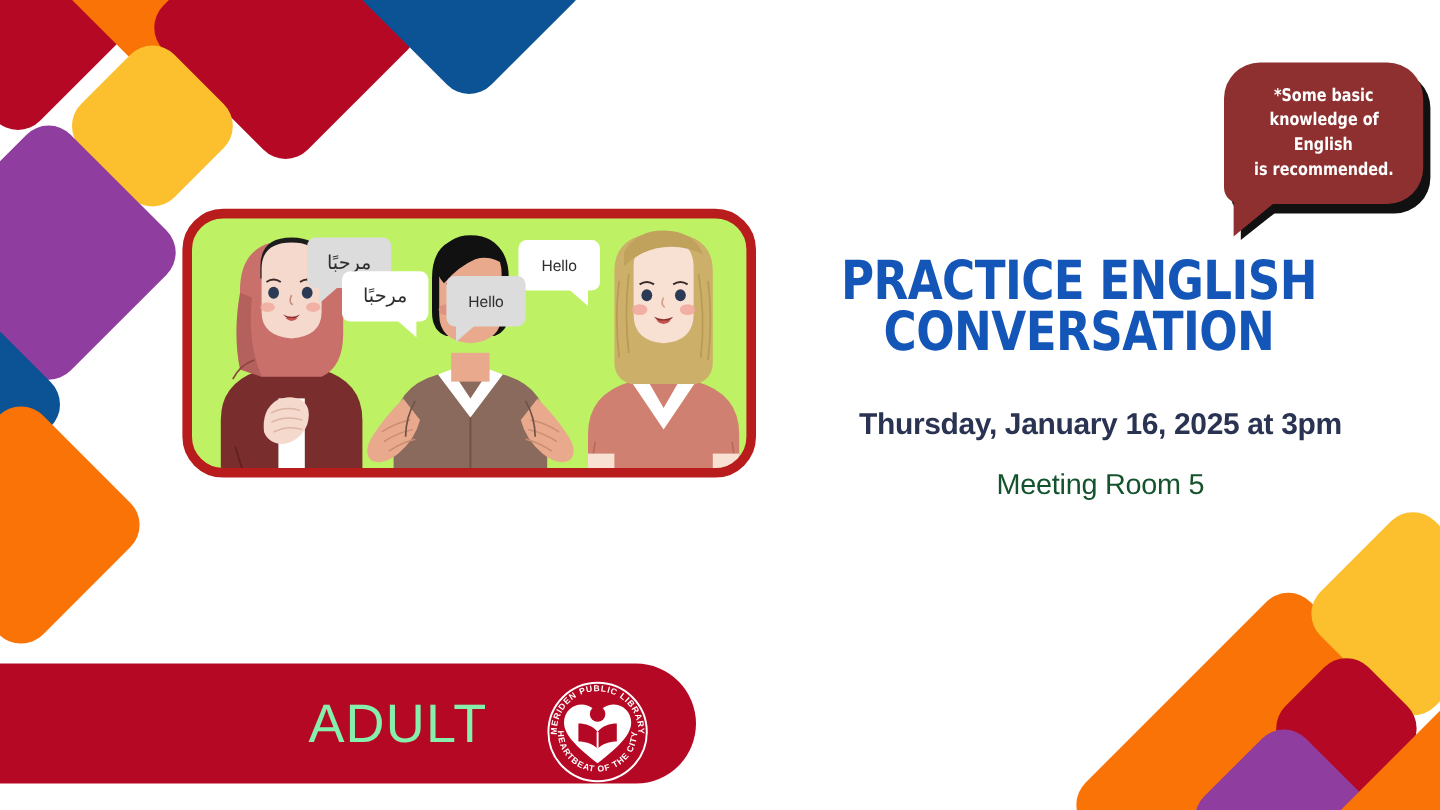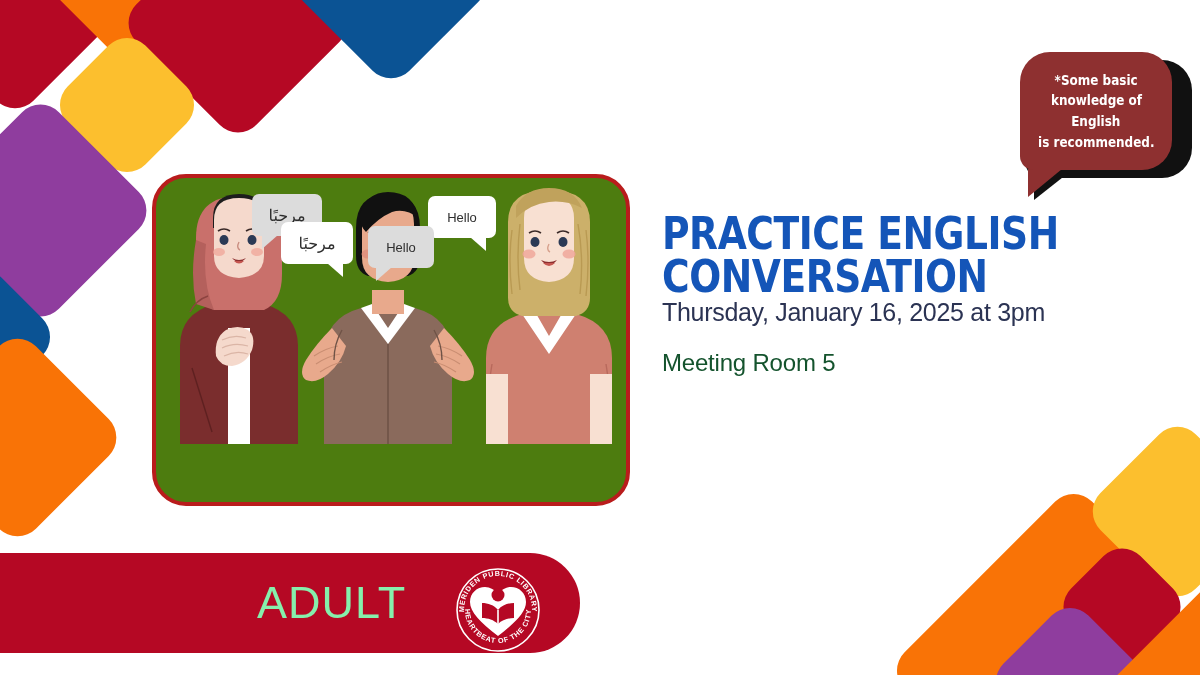--- a/index.html
+++ b/index.html
@@ -29,24 +29,24 @@
     position: absolute;
     border-radius: 26px;
   }
 
   
   .illus-frame {
     position: absolute;
     left: 152px;
     top: 174px;
     width: 478px;
-    height: 332px;
-    border: 4px solid #b91c1c;
+    height: 224px;
+    border: 8px solid #b91c1c;
     border-radius: 34px;
-    background: #4d7c0f;
+    background: #bef264;
     overflow: hidden;
   }
   .illus-inner { position: absolute; inset: 0; }
 
   .bubble {
     position: absolute;
     border-radius: 7px;
     display: flex;
     align-items: center;
     justify-content: center;
@@ -61,36 +61,38 @@
   }
   .bubble-grey { background: #dcdcdc; }
   .bubble-white { background: #ffffff; }
 
   
   .text-col {
     position: absolute;
     left: 662px;
     top: 212px;
     width: 510px;
+    text-align: center;
   }
   .headline {
     color: #1455b8;
     font-weight: 800;
     font-size: 45px;
     line-height: 0.96;
     letter-spacing: -0.5px;
     font-family: "DejaVu Sans", sans-serif;
     font-stretch: condensed;
     transform: scaleX(0.93);
     transform-origin: left center;
   }
   .headline-line { display: block; white-space: nowrap; }
   .event-date {
+    margin-top: 42px;
     color: #2b3353;
-    font-weight: normal;
+    font-weight: bold;
     font-size: 25px;
     letter-spacing: -0.3px;
     white-space: nowrap;
   }
   .event-room {
     margin-top: 22px;
     color: #14532d;
     font-weight: normal;
     font-size: 24px;
     letter-spacing: -0.2px;
@@ -115,21 +117,21 @@
     position: absolute;
     left: 14px; top: 118px;
     width: 0; height: 0;
     border-style: solid;
     border-width: 30px 38px 0 0;
     border-color: #111111 transparent transparent transparent;
   }
   .callout {
     position: absolute;
     left: 0; top: 0;
-    width: 152px; height: 118px;
+    width: 166px; height: 118px;
     background: #8e3030;
     border-radius: 30px 30px 30px 14px;
     display: flex;
     flex-direction: column;
     align-items: center;
     justify-content: center;
     padding: 6px 8px;
   }
   .callout-tail {
     position: absolute;

